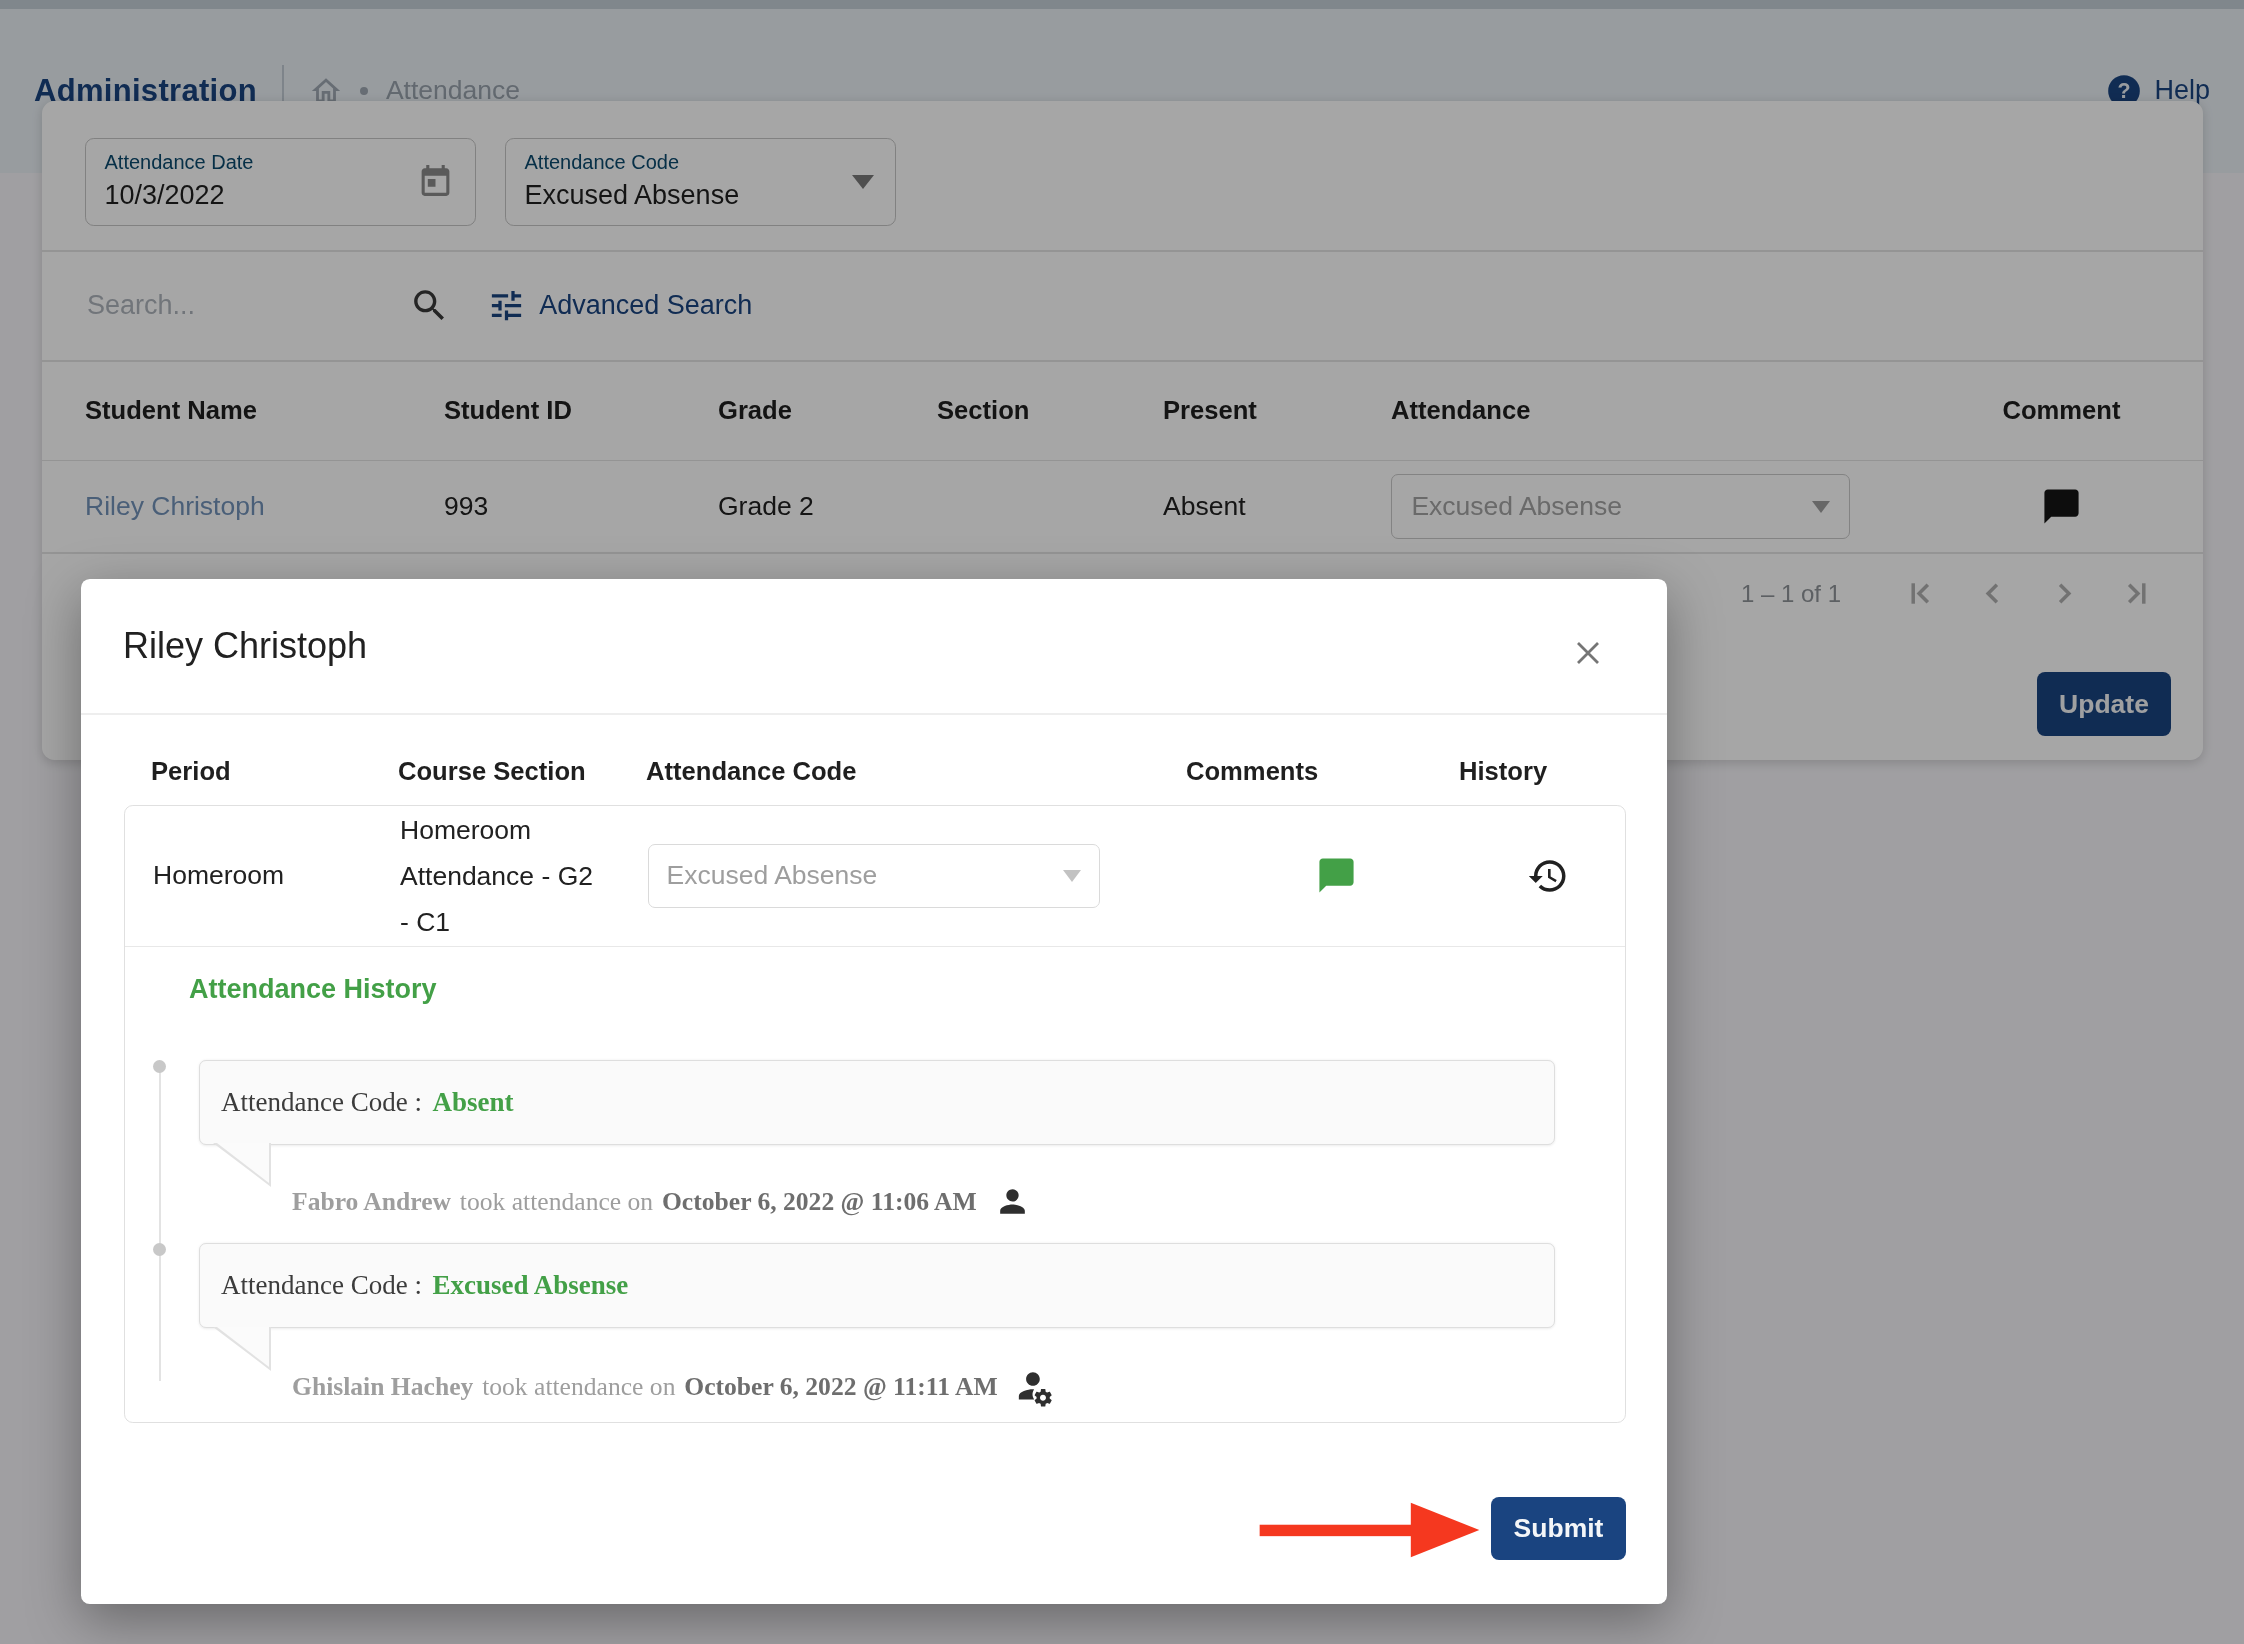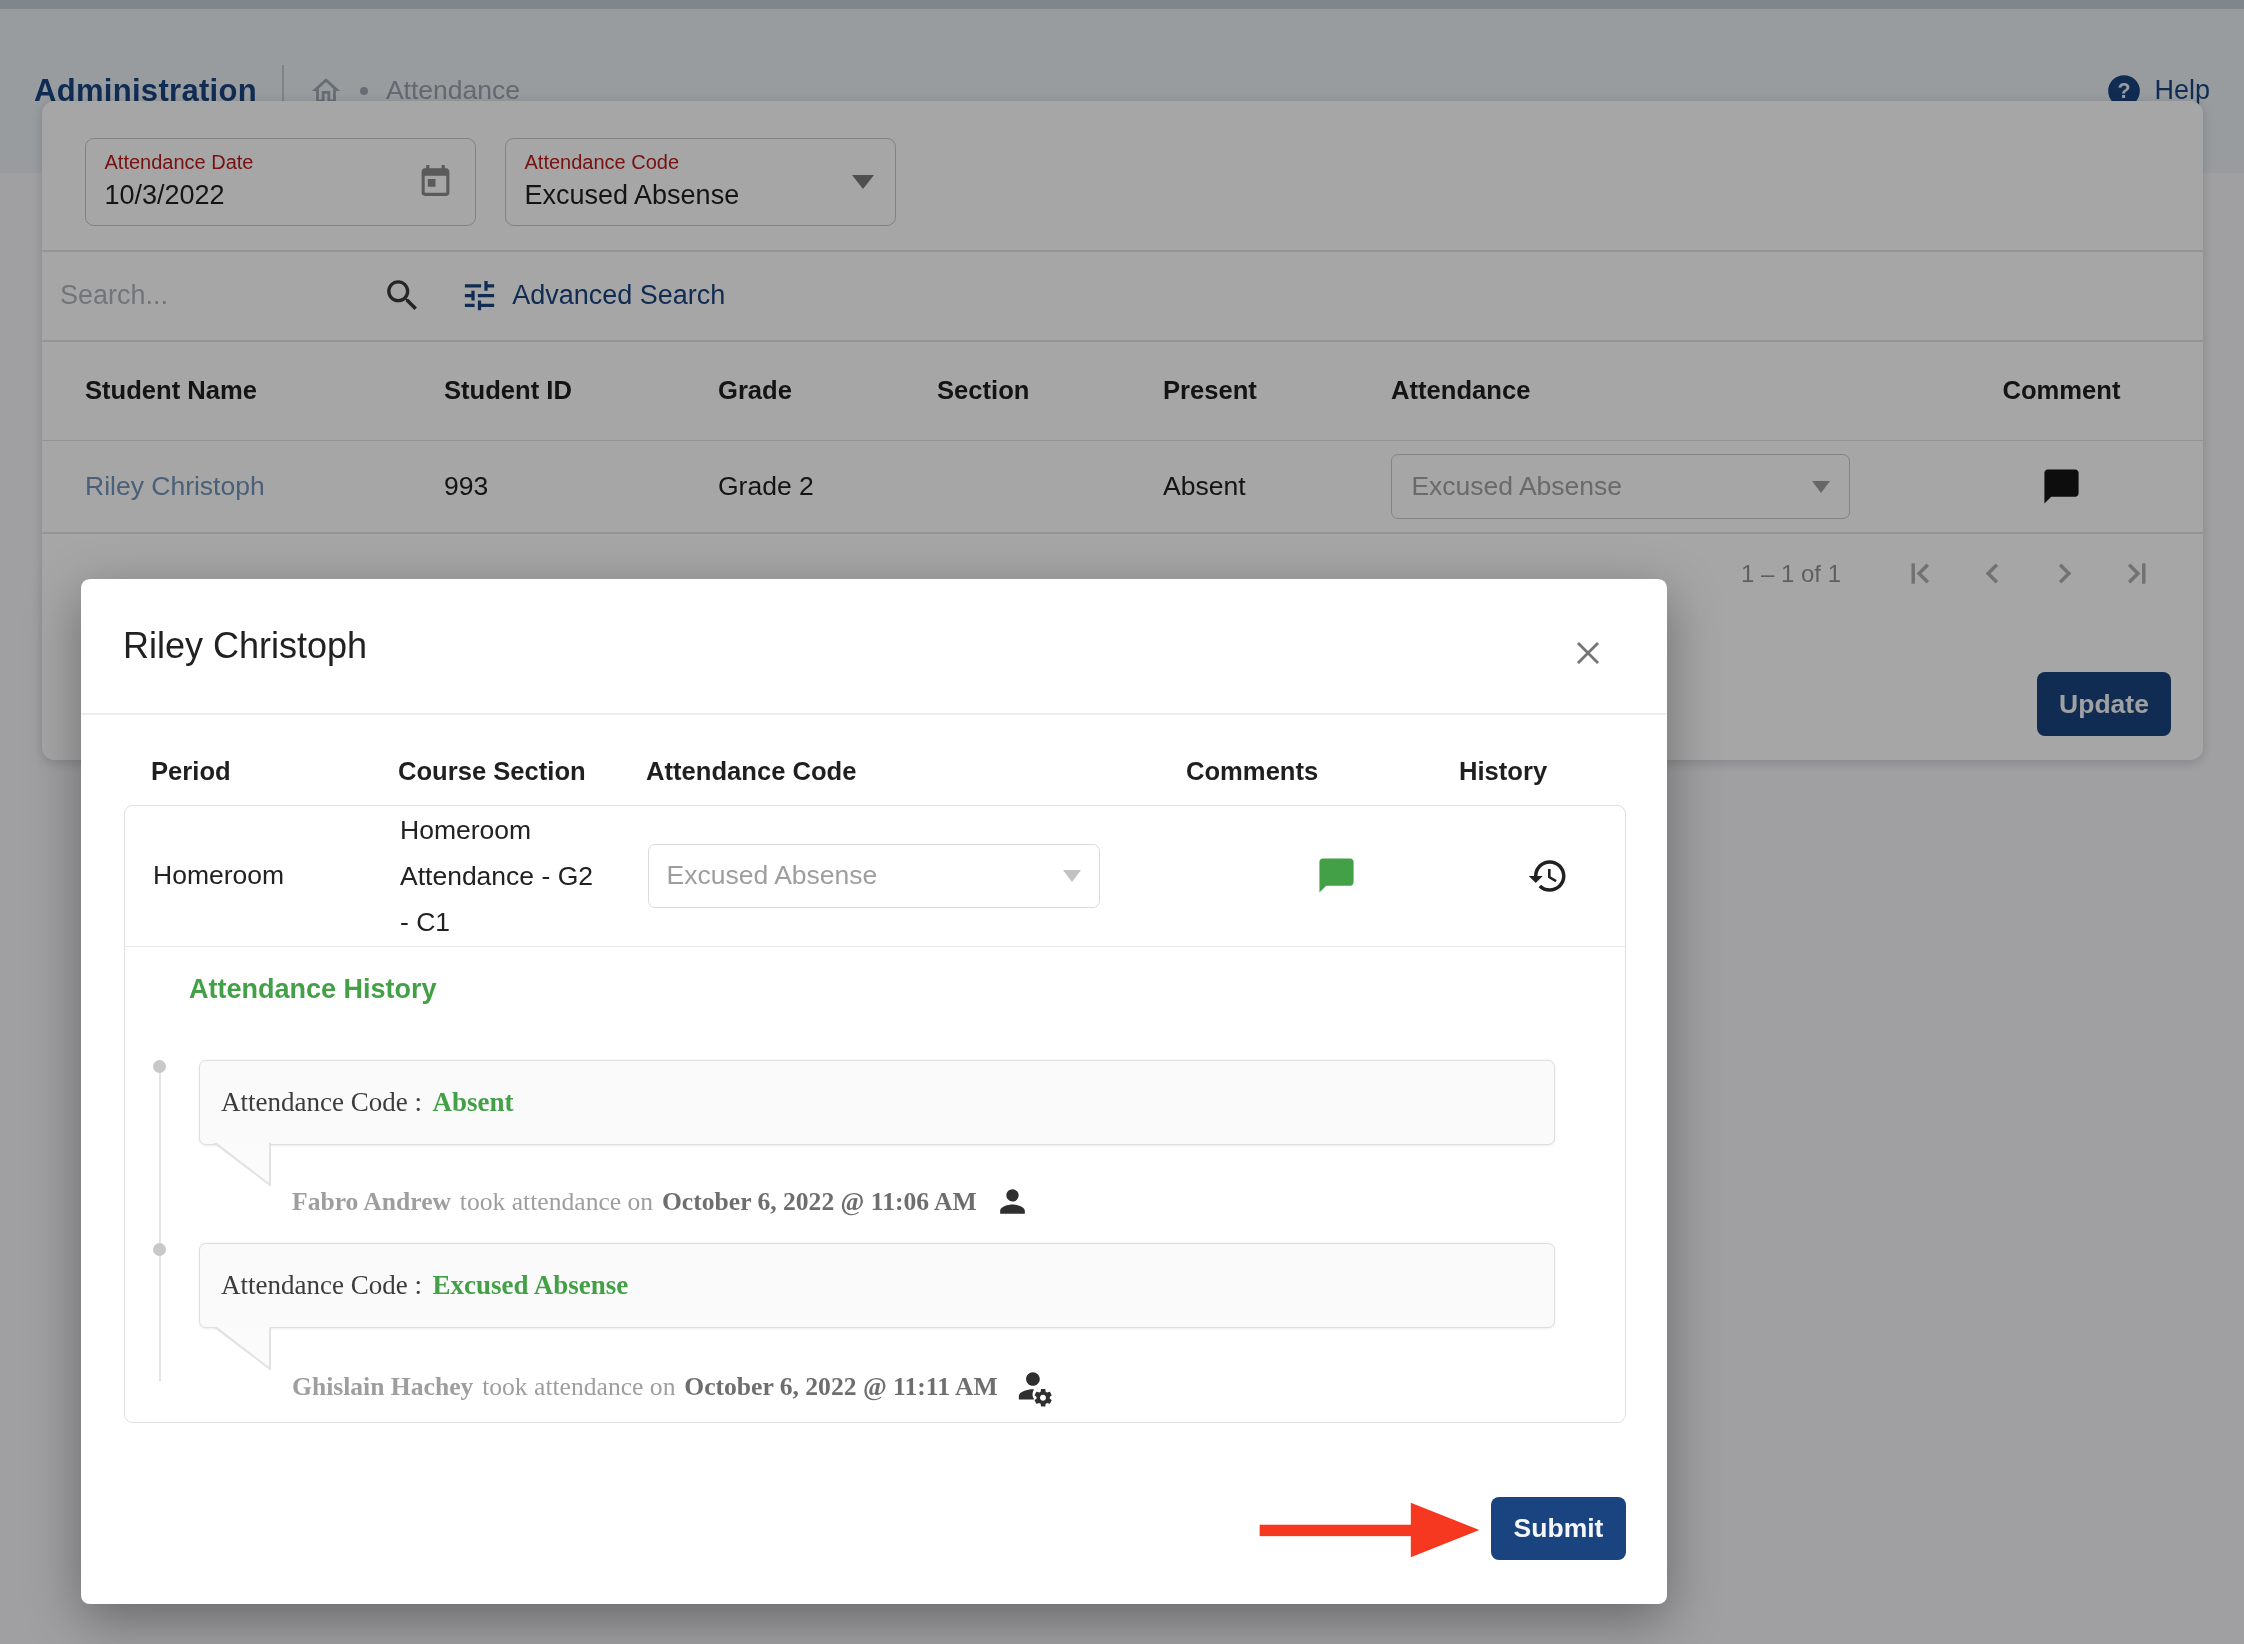--- a/index.html
+++ b/index.html
@@ -16,28 +16,28 @@
   .crumb .dot { width:8px; height:8px; border-radius:50%; background:#9FA8B2; }
   .crumb-current { font-size:26.5px; color:#98A2AC; }
   .help { margin-left:auto; display:flex; align-items:center; gap:11.5px; cursor:pointer; }
   .help-label { font-size:27px; color:var(--navy,#1A4480); }
 
   
   .card { position:absolute; left:42px; top:101px; width:2161px; height:659px;
           background:#fff; border-radius:12.4px; box-shadow:0 2.6px 10.6px rgba(0,0,0,.16); }
   .filters { display:flex; gap:29px; padding:37px 0 0 43px; }
   .field { position:relative; width:391px; height:88px; border:1.8px solid #C6C6C6; border-radius:8.8px; background:#fff; }
-  .field-label { position:absolute; left:18.5px; top:12.4px; font-size:20px; color:#b91c1c; }
+  .field-label { position:absolute; left:18.5px; top:12.4px; font-size:20px; color:#0c4a6e; }
   .field-value { position:absolute; left:18.5px; bottom:14px; font-size:27px; color:#1F1F1F; }
   .field .trail { position:absolute; right:21px; top:50%; transform:translateY(-50%); display:flex; }
   .caret { width:0; height:0; border-left:11.5px solid transparent; border-right:11.5px solid transparent; border-top:14px solid #7A7A7A; }
   .divider { height:1.8px; background:#E4E4E4; }
   .divider.m27 { margin-top:24px; }
 
-  .search-row { height:88px; display:flex; align-items:center; padding-left:18px; }
+  .search-row { height:108px; display:flex; align-items:center; padding-left:45px; }
   .search-input { border:none; outline:none; width:322px; font-size:27px; color:#1F1F1F; font-family:inherit; background:transparent; }
   .search-input::placeholder { color:#AEB4BC; }
   .adv { display:flex; align-items:center; gap:13.2px; margin-left:37px; cursor:pointer; }
   .adv-label { font-size:27px; color:var(--navy,#1A4480); }
 
   .tbl-row { display:grid; grid-template-columns:359px 274px 219px 226px 228px 529px 1fr;
              padding-left:43px; align-items:center; }
   .tbl-head { height:98px; font-size:25.6px; font-weight:700; color:#1F1F1F; }
   .tbl-data { height:91px; font-size:26.5px; color:#212121; }
   .cell-center { justify-self:center; }

